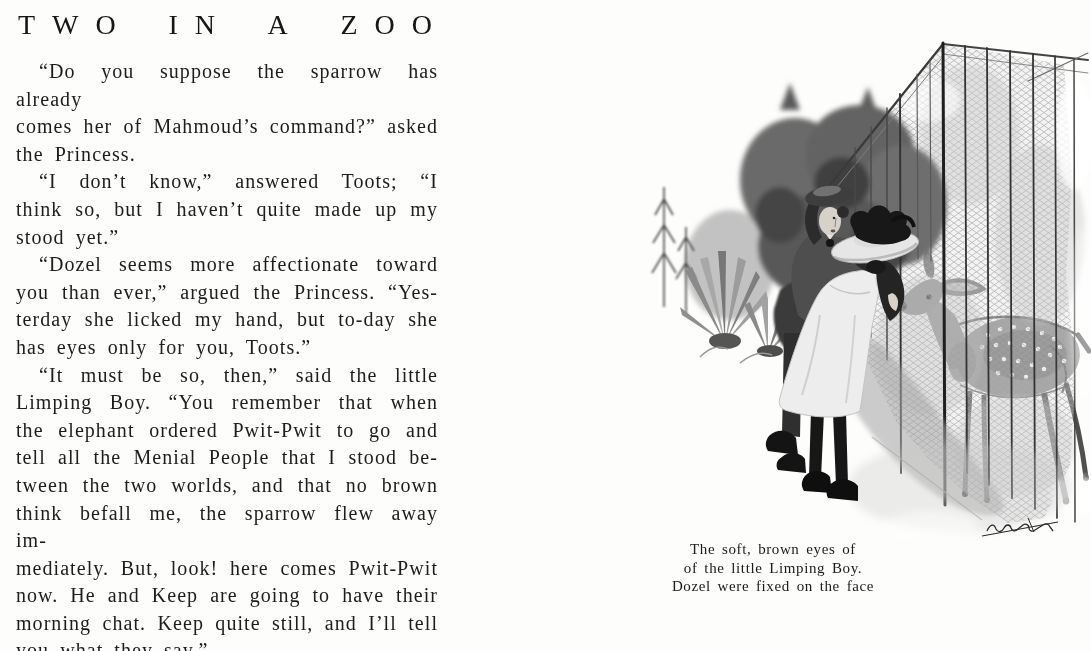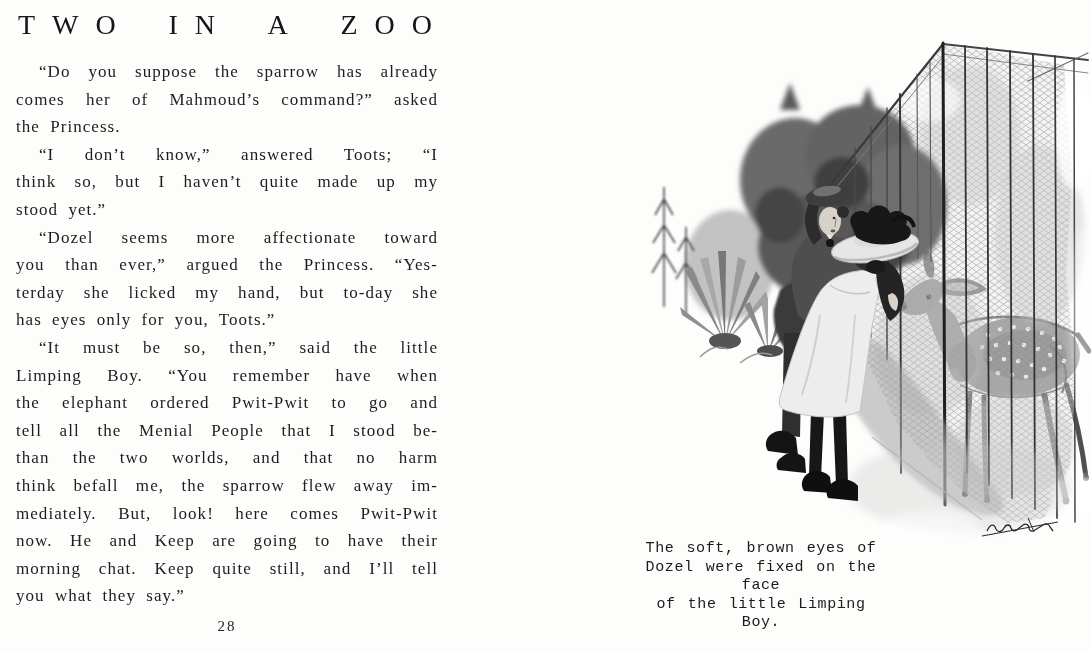--- a/index.html
+++ b/index.html
@@ -12,33 +12,33 @@
   
   .page-left{position:absolute;left:16px;top:8px;width:422px;}
   .title{
     display:flex;justify-content:space-between;align-items:baseline;
     margin:0 0 16px 2px;padding:0;width:414px;
     font-size:28px;font-weight:normal;line-height:34px;color:#161616;
   }
   .title span{letter-spacing:17px;margin-right:-17px;}
   .body-text{width:422px;}
   .tline{
-    font-size:17px;line-height:27.6px;letter-spacing:1.05px;word-spacing:5px;
+    font-size:20px;line-height:27.6px;letter-spacing:1.05px;word-spacing:5px;
     text-align:justify;text-align-last:justify;white-space:normal;
   }
   .tline.last{text-align-last:left;}
   .para .tline:first-child{text-indent:23px;}
   .pagenum{
     width:422px;text-align:center;margin-top:8px;
     font-size:15px;letter-spacing:2px;color:#222;
   }
   
   .page-right{position:absolute;left:630px;top:0;width:461px;height:651px;}
   .illu{position:absolute;left:0;top:15px;width:461px;height:530px;}
-  .caption{position:absolute;left:6px;top:540px;width:250px;font-family:Liberation Mono, monospace;}
+  .caption{position:absolute;left:18px;top:540px;width:250px;}
   .cap-line{
     font-size:15px;line-height:18.6px;letter-spacing:.6px;word-spacing:2.5px;
     text-align:center;color:#1b1b1b;
   }
 </style>
 </head>
 <body>
 
 <div class="spread">
 
@@ -61,24 +61,24 @@
           <div class="tline last">stood yet.”</div>
         </div>
       <div class="para">
           <div class="tline">“Dozel seems more affectionate toward</div>
           <div class="tline">you than ever,” argued the Princess. “Yes-</div>
           <div class="tline">terday she licked my hand, but to-day she</div>
           <div class="tline last">has eyes only for you, Toots.”</div>
         </div>
       <div class="para">
           <div class="tline">“It must be so, then,” said the little</div>
-          <div class="tline">Limping Boy. “You remember have when</div>
+          <div class="tline">Limping Boy. “You remember that when</div>
           <div class="tline">the elephant ordered Pwit-Pwit to go and</div>
           <div class="tline">tell all the Menial People that I stood be-</div>
-          <div class="tline">than the two worlds, and that no harm</div>
+          <div class="tline">tween the two worlds, and that no brown</div>
           <div class="tline">think befall me, the sparrow flew away im-</div>
           <div class="tline">mediately. But, look! here comes Pwit-Pwit</div>
           <div class="tline">now. He and Keep are going to have their</div>
           <div class="tline">morning chat. Keep quite still, and I’ll tell</div>
           <div class="tline last">you what they say.”</div>
         </div>
     </div>
     <div class="pagenum">28</div>
   </div>
 
@@ -288,17 +288,17 @@
 
       <g stroke="#2b2b2b" fill="none">
         <path d="M357 516 c3 -7 7 -8 9 -2 c2 4 6 3 8 -1 c2 -4 6 -4 7 0 c1 3 4 4 7 1 l5 -4 c3 -2 6 0 6 3 c0 3 3 4 6 2 l8 -5 c3 -2 6 -1 7 2 l3 4" stroke-width="1.3"></path>
         <path d="M352 521 L428 507" stroke-width="1.1"></path>
         <path d="M398 503 L404 517" stroke-width="1"></path>
       </g>
     </svg>
 
     <div class="caption">
         <div class="cap-line">The soft, brown eyes of</div>
+        <div class="cap-line last">of the little Limping Boy.</div>
         <div class="cap-line">Dozel were fixed on the face</div>
-        <div class="cap-line last">of the little Limping Boy.</div>
       </div>
   </div>
 </div>
 
 </body></html>

